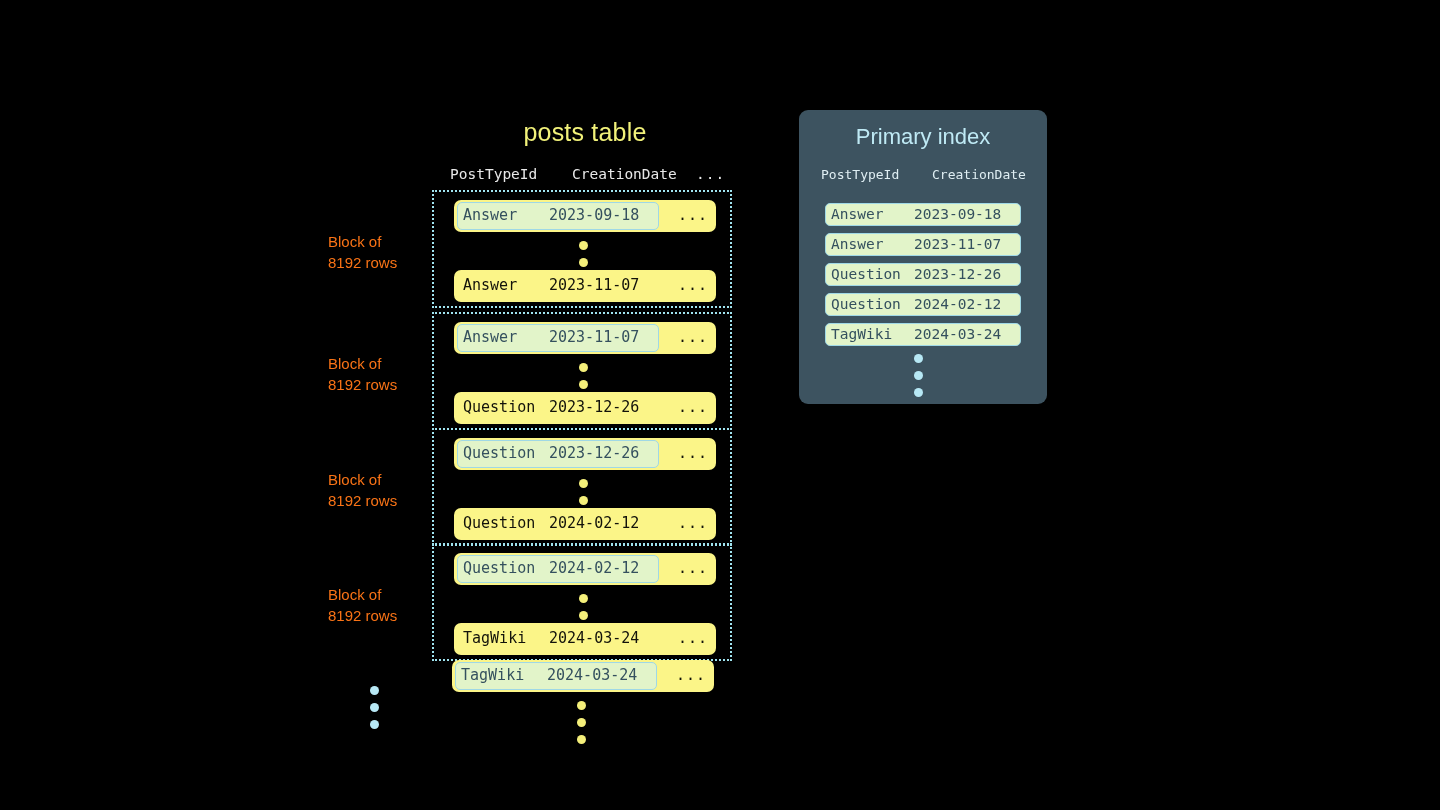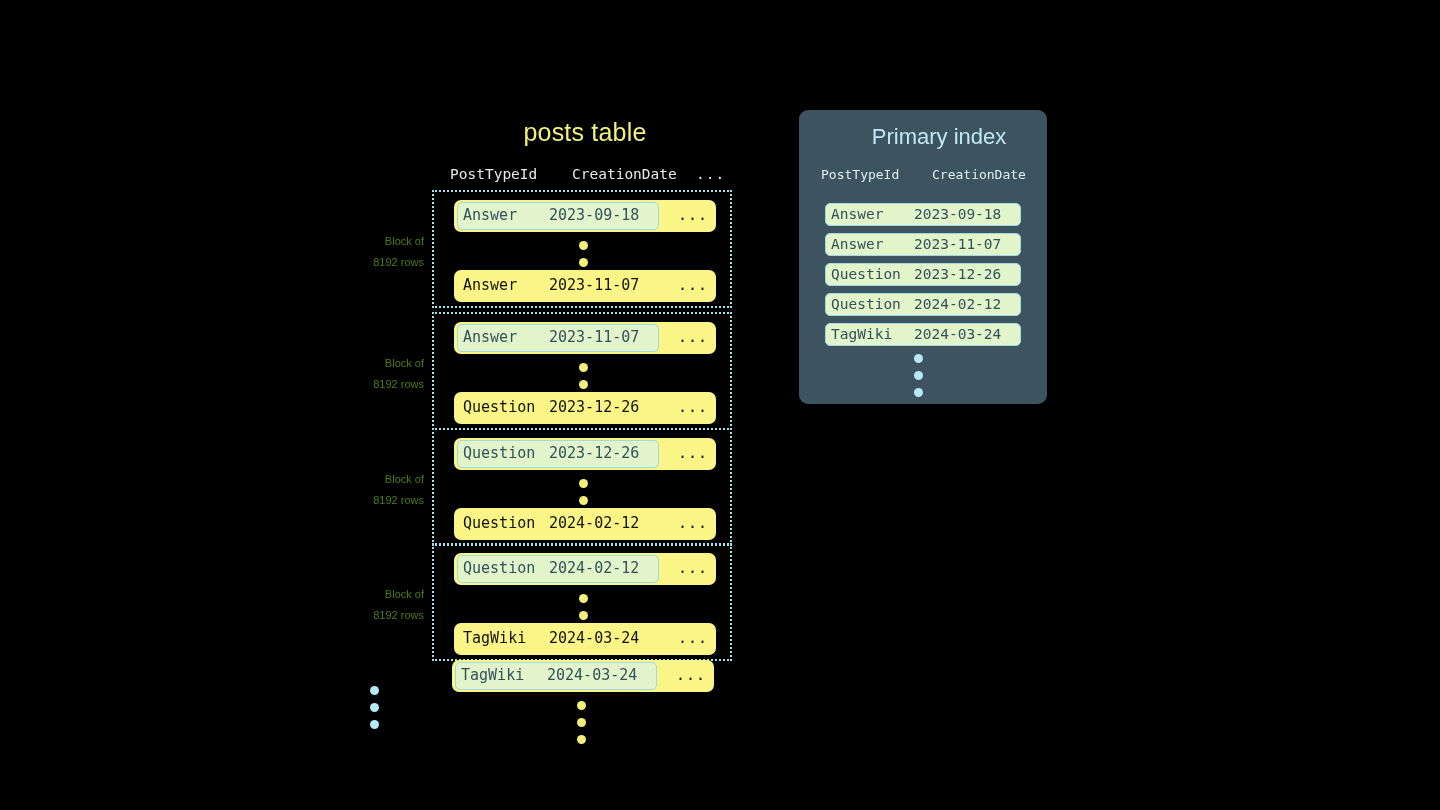--- a/index.html
+++ b/index.html
@@ -54,23 +54,23 @@
     position: absolute;
     left: 102px;
     width: 300px;
     border: 2px dotted #9fe3ef;
     box-sizing: border-box;
   }
   .block-label {
     position: absolute;
     left: -106px;
     width: 96px;
-    text-align: right;
-    color: #4d7c0f;
-    font-size: 11px;
+    text-align: left;
+    color: #f97316;
+    font-size: 15px;
     line-height: 21px;
   }
 
   
   .row {
     position: absolute;
     left: 20px;
     width: 262px;
     height: 32px;
     background: #fbf588;
@@ -127,21 +127,21 @@
     position: absolute;
     left: 799px;
     top: 110px;
     width: 248px;
     height: 294px;
     background: #3d5360;
     border-radius: 9px;
   }
   .pi-title {
     position: absolute;
-    left: 16px;
+    left: 0;
     top: 14px;
     width: 248px;
     text-align: center;
     color: #bfeaf5;
     font-size: 22px;
   }
   .pi-headers {
     position: absolute;
     left: 22px;
     top: 57px;

